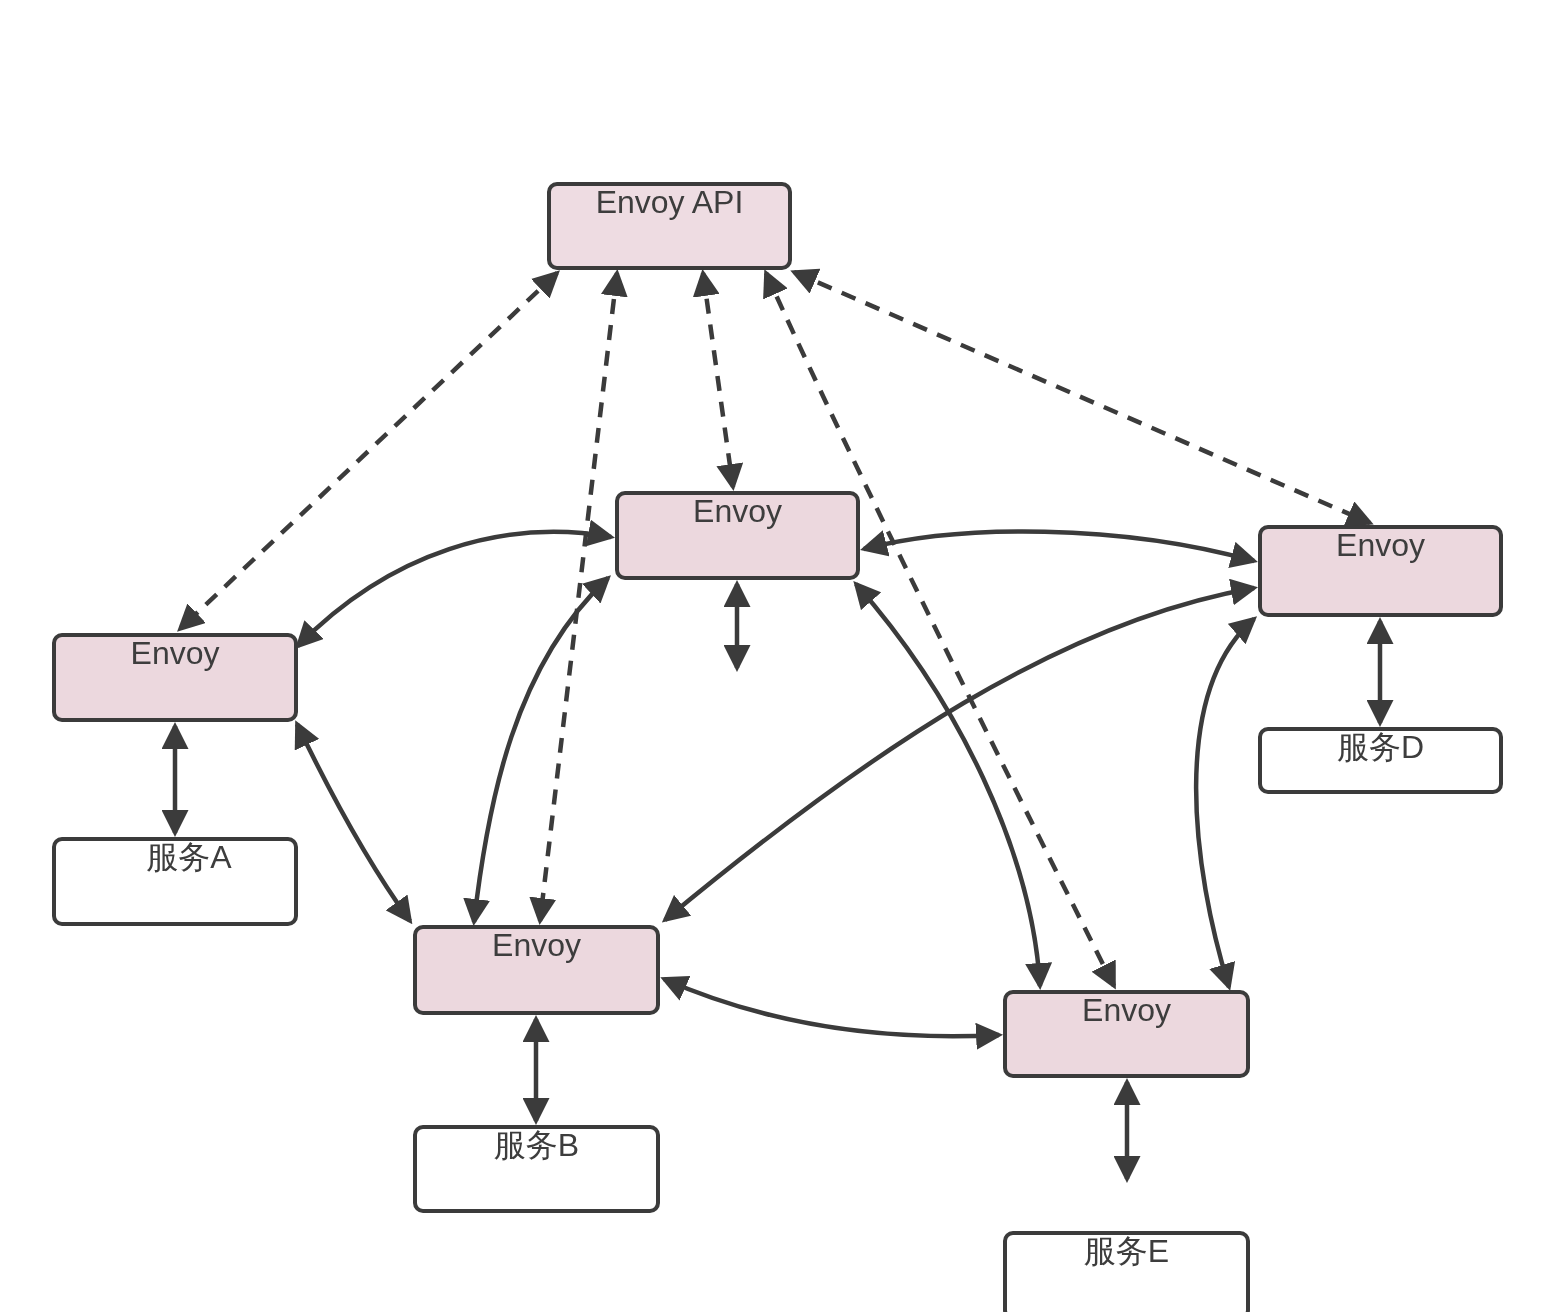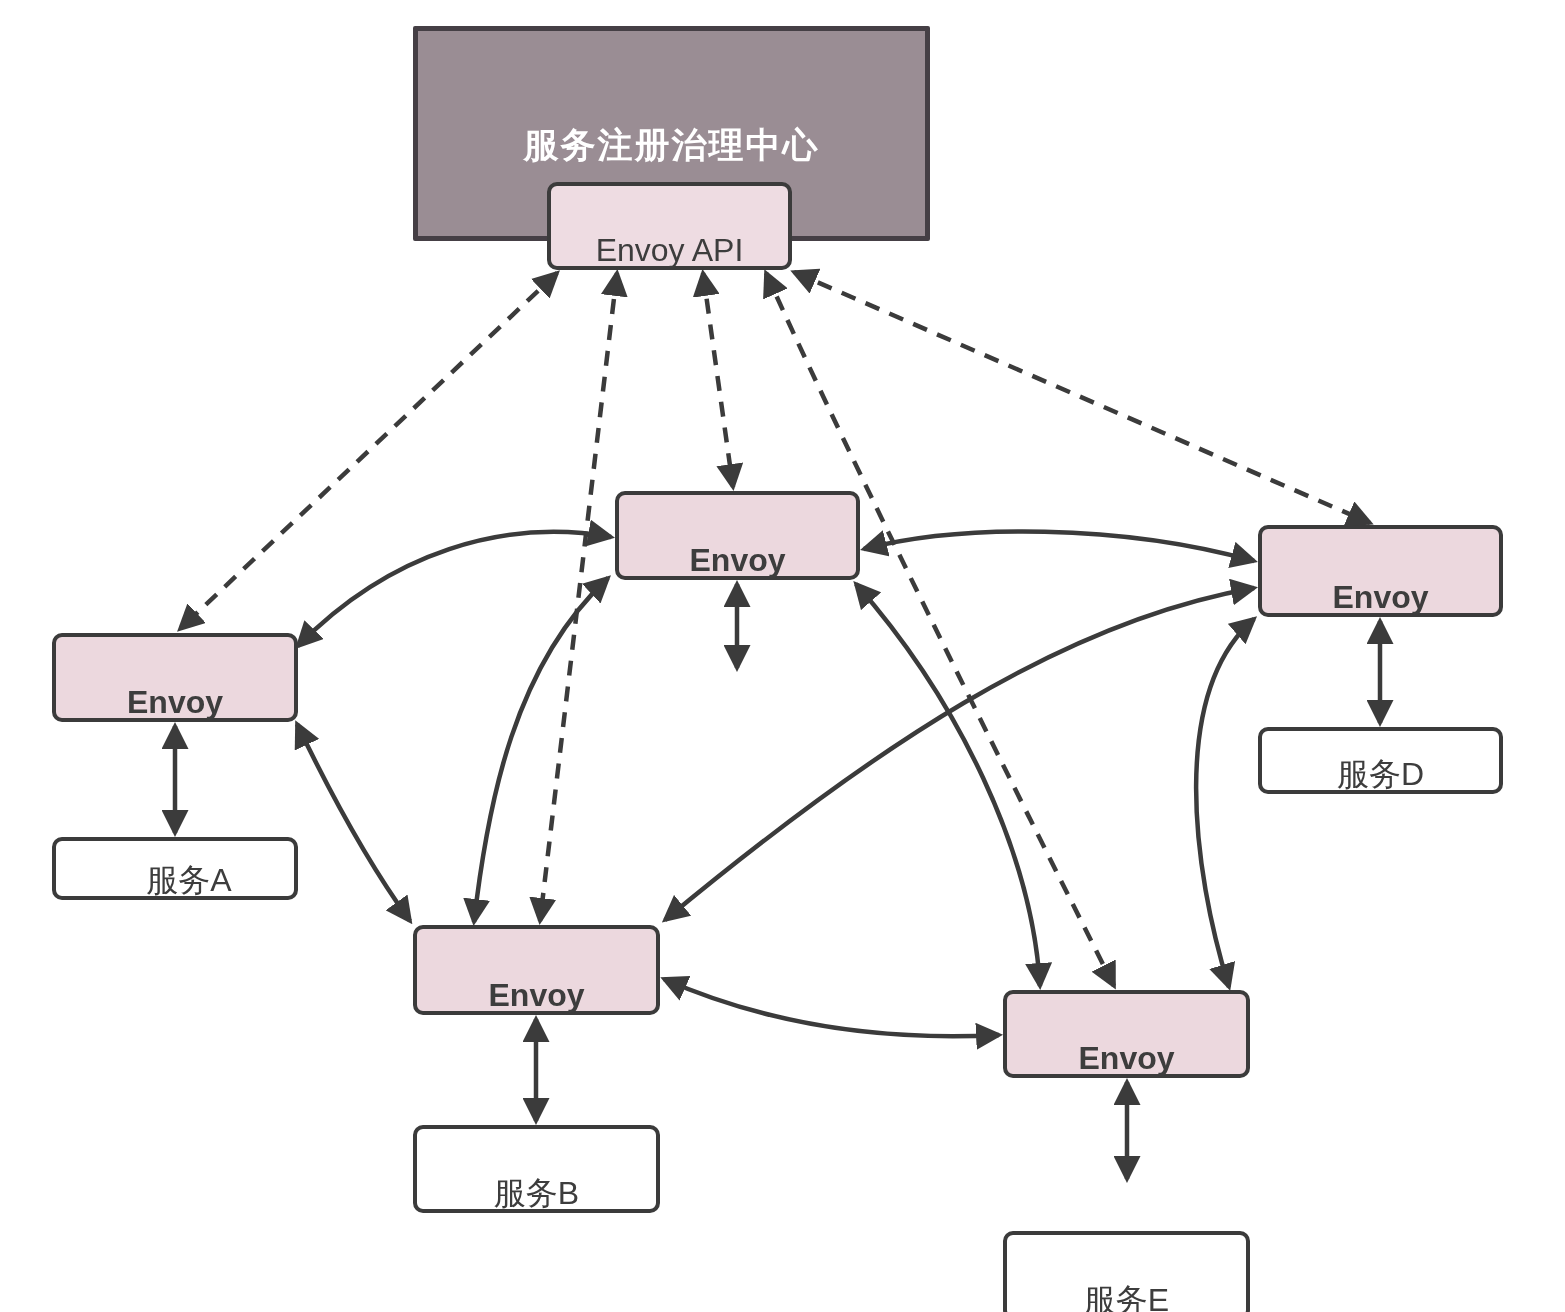--- a/index.html
+++ b/index.html
@@ -16,41 +16,41 @@
   }
   html,body{margin:0;padding:0;background:var(--background);}
   .stage{
     position:relative;width:1565px;height:1312px;overflow:hidden;
     background:var(--background);
     font-family:"Liberation Sans","DejaVu Sans",sans-serif;
     color:var(--text-dark);
   }
   .box{
     position:absolute;box-sizing:border-box;
-    display:flex;align-items:flex-end;justify-content:center;
+    display:flex;align-items:flex-start;justify-content:center;
     border:4px solid var(--box-border);border-radius:10px;
     font-size:32px;line-height:1;white-space:nowrap;
   }
   .registry{
     background:var(--registry-fill);
     border:5px solid var(--registry-border);border-radius:2px;
     color:var(--registry-text);font-weight:bold;font-size:35px;
     letter-spacing:2px;
     align-items:flex-start;padding-top:96px;
     z-index:1;
   }
-  .proxy{background:var(--proxy-fill);z-index:2;font-weight:bold;}
+  .proxy{background:var(--proxy-fill);z-index:2;}
   .api{background:var(--api-fill);z-index:3;}
   .service{background:var(--service-fill);z-index:2;}
 
   
   #registry   {left:413px;top:26px;width:517px;height:215px;}
   #api        {left:547px;top:182px;width:245px;height:88px;}
   #envoy-a    {left:52px;top:633px;width:246px;height:89px;}
-  #service-a  {left:52px;top:837px;width:246px;height:63px;padding-left:28px;}
+  #service-a  {left:52px;top:837px;width:246px;height:89px;padding-left:28px;}
   #envoy-b    {left:413px;top:925px;width:247px;height:90px;}
   #service-b  {left:413px;top:1125px;width:247px;height:88px;}
   #envoy-c    {left:615px;top:491px;width:245px;height:89px;}
   #service-c  {left:617px;top:672px;width:243px;height:88px;}
   #envoy-d    {left:1258px;top:525px;width:245px;height:92px;}
   #service-d  {left:1258px;top:727px;width:245px;height:67px;}
   #envoy-e    {left:1003px;top:990px;width:247px;height:88px;}
   #service-e  {left:1003px;top:1183px;width:247px;height:89px;margin-top:48px;}
 
   svg.edges{
@@ -62,23 +62,20 @@
     marker-start:url(#ah);marker-end:url(#ah);
   }
   .edge.dashed{stroke-dasharray:15 11;}
   #ah path{fill:var(--arrow);}
 </style>
 </head>
 <body>
 
 <div class="stage">
 
-  <div class="box registry" id="registry">
-    <span>服务注册治理中心</span>
-  </div>
 
   <div class="box api" id="api">
     <span>Envoy API</span>
   </div>
 
   <div class="box proxy" id="envoy-a">
     <span>Envoy</span>
   </div>
   <div class="box service" id="service-a">
     <span>服务A</span>

